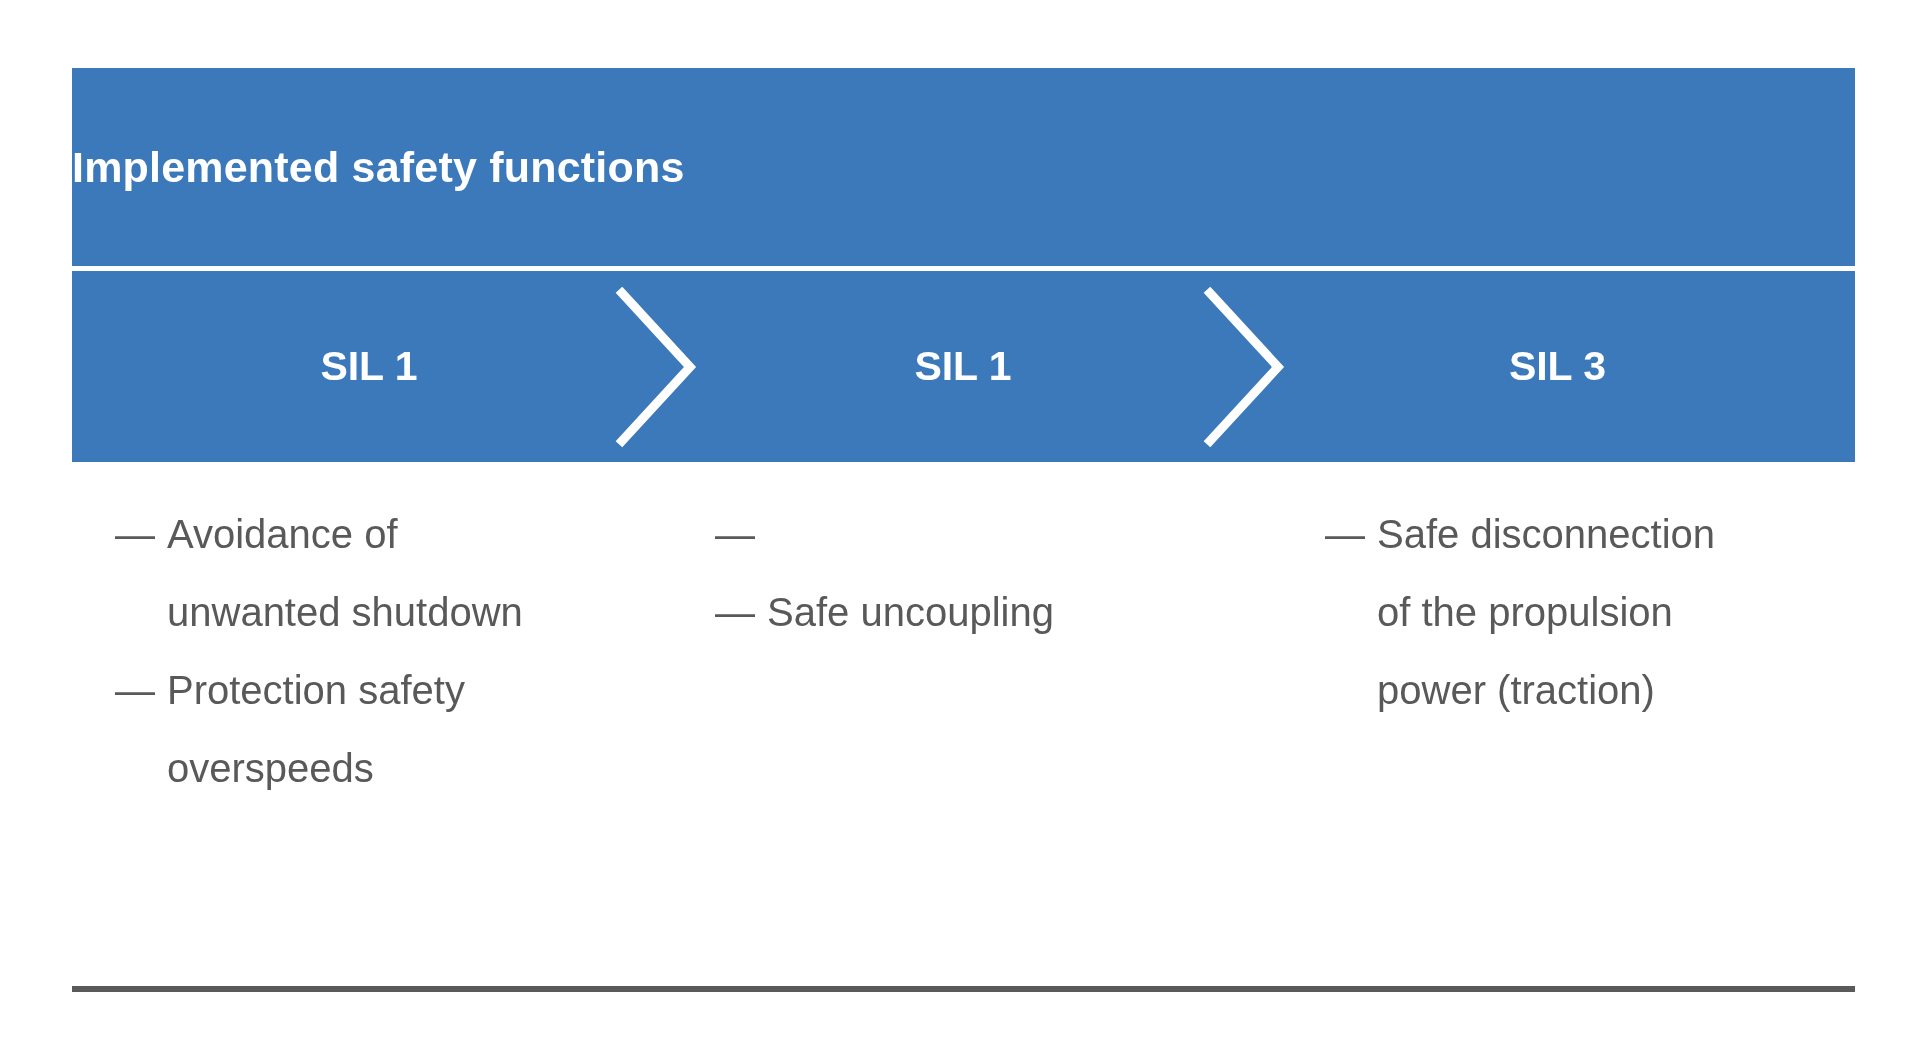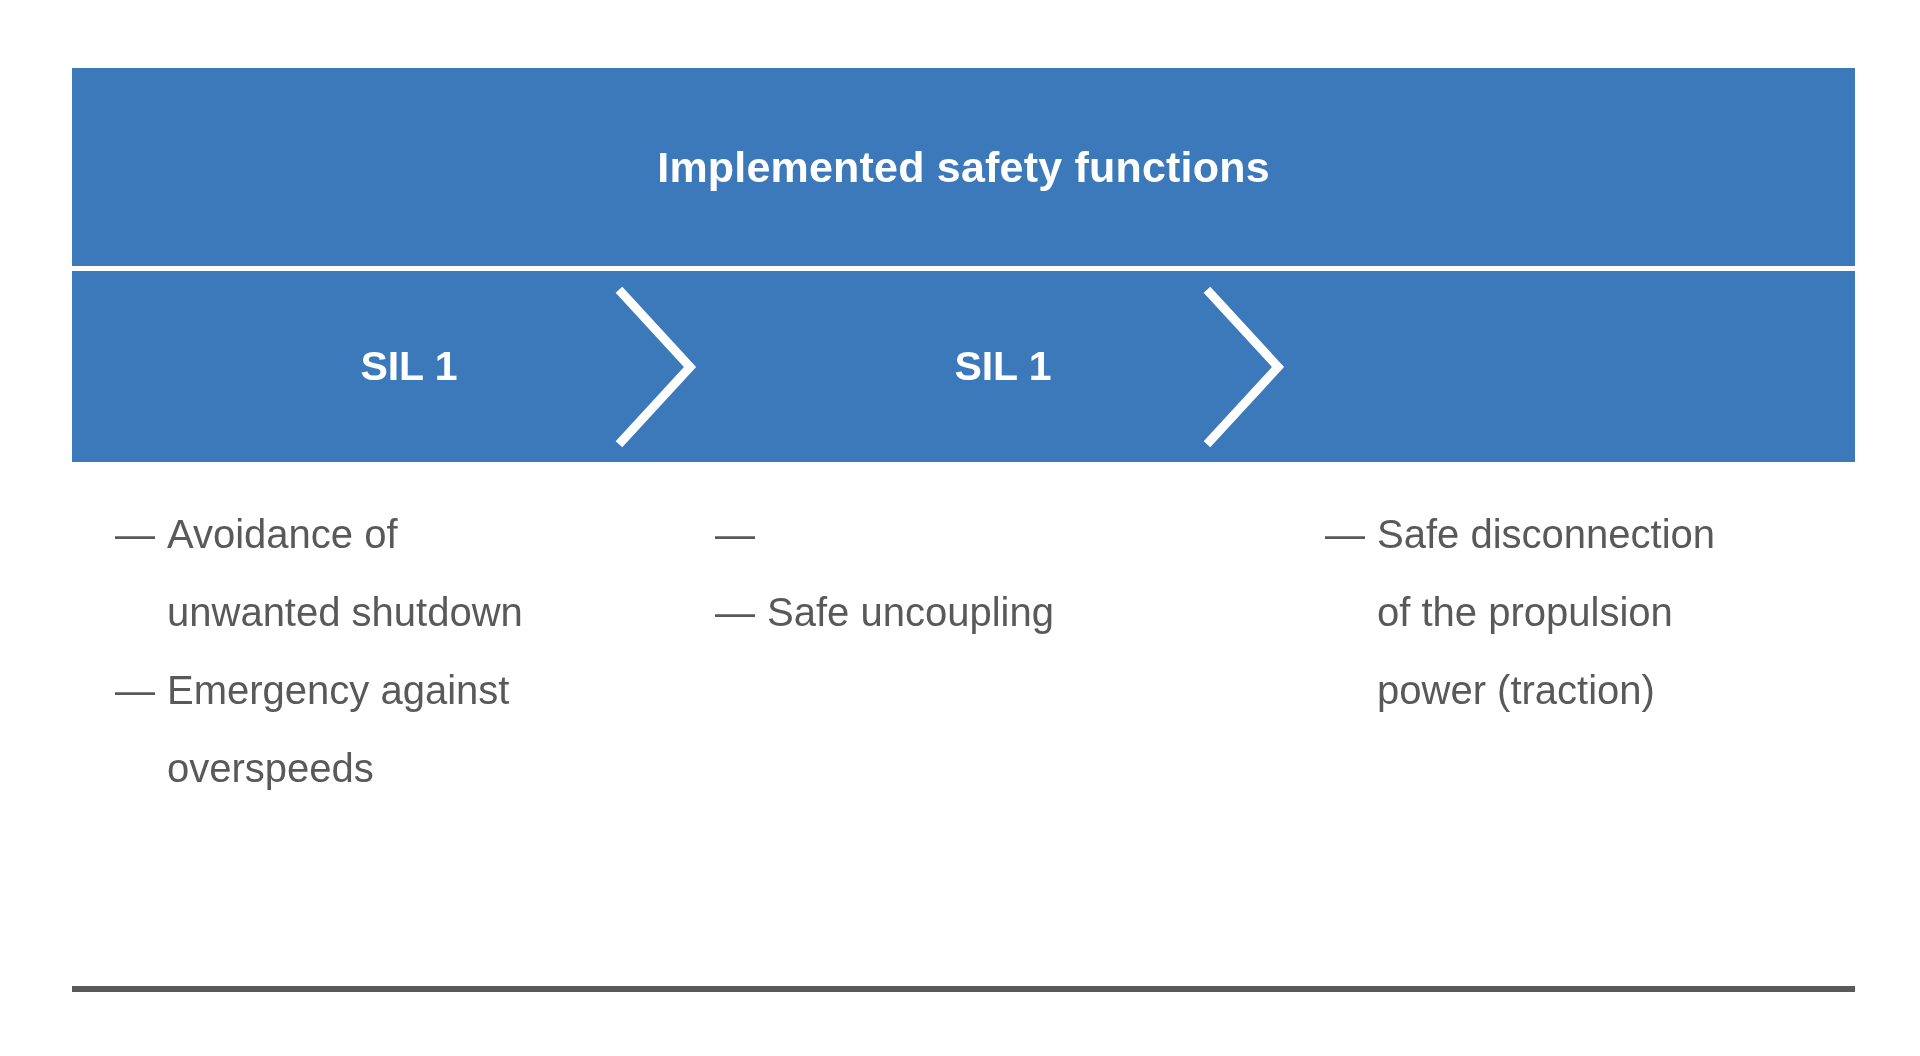--- a/index.html
+++ b/index.html
@@ -32,21 +32,21 @@
   }
 
   .banner-title-band {
     position: absolute;
     left: 0;
     top: 0;
     width: 100%;
     height: 198px;
     display: flex;
     align-items: center;
-    justify-content: center;
+    justify-content: flex-start;
   }
 
   .banner-title {
     color: #ffffff;
     font-size: 43px;
     font-weight: bold;
     letter-spacing: 0.2px;
     white-space: nowrap;
   }
 
@@ -71,21 +71,20 @@
     position: absolute;
     top: 0;
     height: 191px;
     display: flex;
     align-items: center;
     justify-content: center;
     color: #ffffff;
     font-size: 41px;
     font-weight: bold;
     white-space: nowrap;
-    padding-left: 40px;
   }
   .level-label.l1 { left: 0px;    width: 594px; }
   .level-label.l2 { left: 594px;  width: 594px; }
   .level-label.l3 { left: 1188px; width: 595px; }
 
   .chevron {
     position: absolute;
     top: 14px;
     width: 84px;
     height: 164px;
@@ -164,35 +163,36 @@
       </div>
 
       <div class="level-label l2">SIL 1</div>
 
       <div class="chevron c2">
         <svg viewBox="0 0 84 164" xmlns="http://www.w3.org/2000/svg" aria-hidden="true">
           <polyline points="8,8 76,82 8,156" fill="none" stroke="#ffffff" stroke-width="9" stroke-linecap="square" stroke-linejoin="miter"></polyline>
         </svg>
       </div>
 
+      <div class="level-label l3">SIL 3</div>
 
     </div>
   </div>
 
   <div class="columns">
 
     <div class="column col1">
       <div class="bullet">
         <span class="bullet-dash">—</span>
         <span class="bullet-text">Avoidance of
 unwanted shutdown</span>
       </div>
       <div class="bullet">
         <span class="bullet-dash">—</span>
-        <span class="bullet-text">Emergency against
+        <span class="bullet-text">Protection safety
 overspeeds</span>
       </div>
     </div>
 
     <div class="column col2">
       <div class="bullet">
         <span class="bullet-dash">—</span>
       </div>
       <div class="bullet">
         <span class="bullet-dash">—</span>

